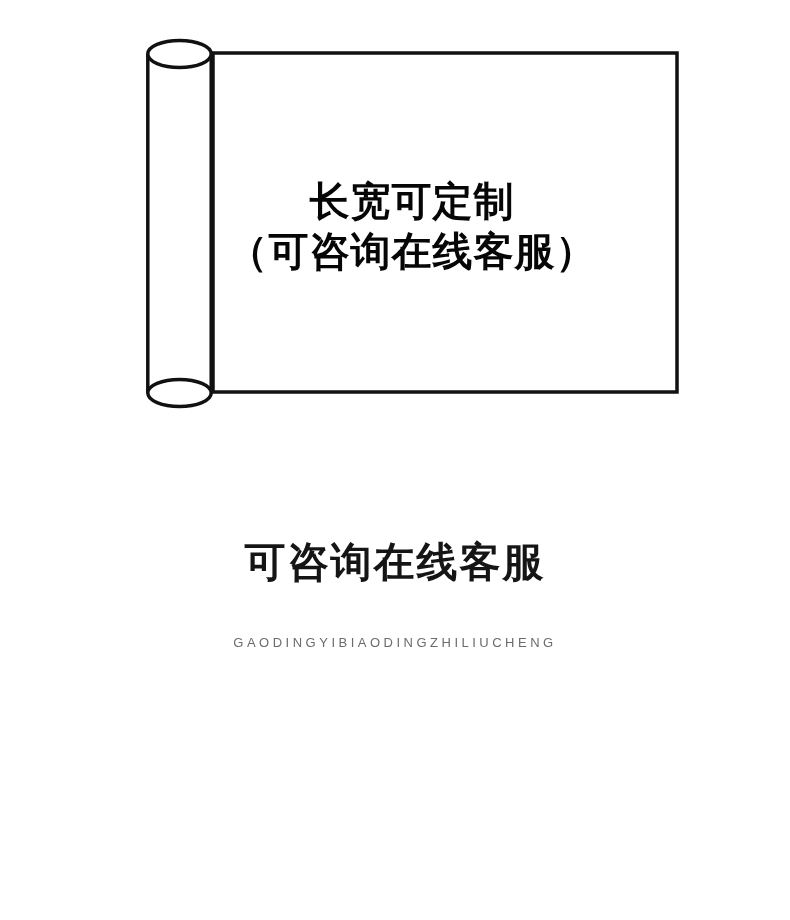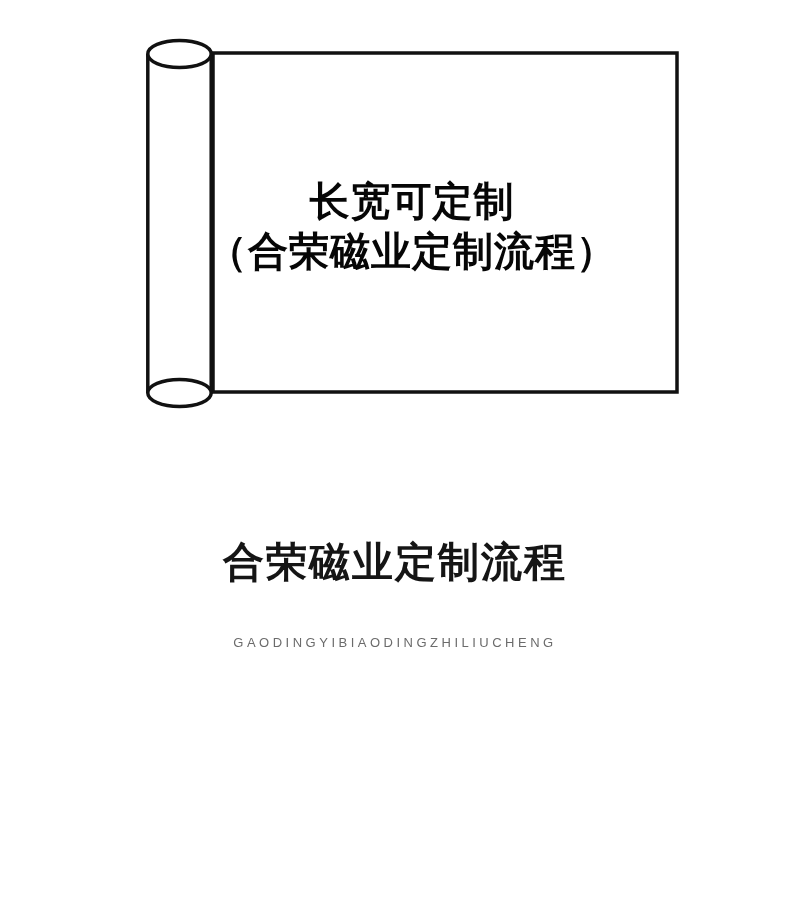--- a/index.html
+++ b/index.html
@@ -35,25 +35,25 @@
     <rect x="83" y="25" width="464" height="339" fill="#ffffff" stroke="#111111" stroke-width="3.5"></rect>
 
     <rect x="17" y="26" width="65" height="339" fill="#ffffff" stroke="none"></rect>
     <line x1="17.8" y1="26" x2="17.8" y2="365" stroke="#111111" stroke-width="3.5"></line>
     <line x1="81.2" y1="26" x2="81.2" y2="365" stroke="#111111" stroke-width="3.5"></line>
     <ellipse cx="49.5" cy="26" rx="31.7" ry="13.5" fill="#ffffff" stroke="#111111" stroke-width="3.5"></ellipse>
     <ellipse cx="49.5" cy="365" rx="31.7" ry="13.5" fill="#ffffff" stroke="#111111" stroke-width="3.5"></ellipse>
   </svg>
   <div class="roll-text">
     <div>长宽可定制</div>
-    <div>（合荣磁业定制流程）</div>
+    <div>（可咨询在线客服）</div>
   </div>
 </div>
 
-<h1 class="section-title">合荣磁业定制流程</h1>
+<h1 class="section-title">可咨询在线客服</h1>
 <div class="section-subtitle">GAODINGYIBIAODINGZHILIUCHENG</div>
 
 <div class="flow">
   
   
 
   
   
   
   

